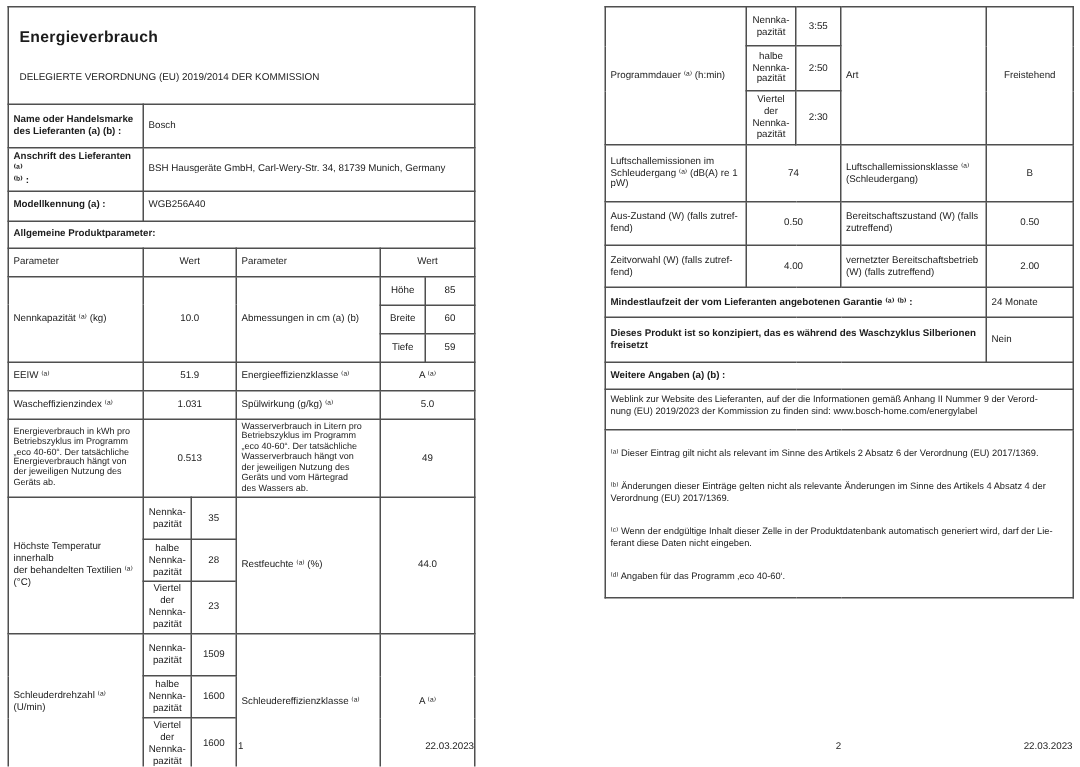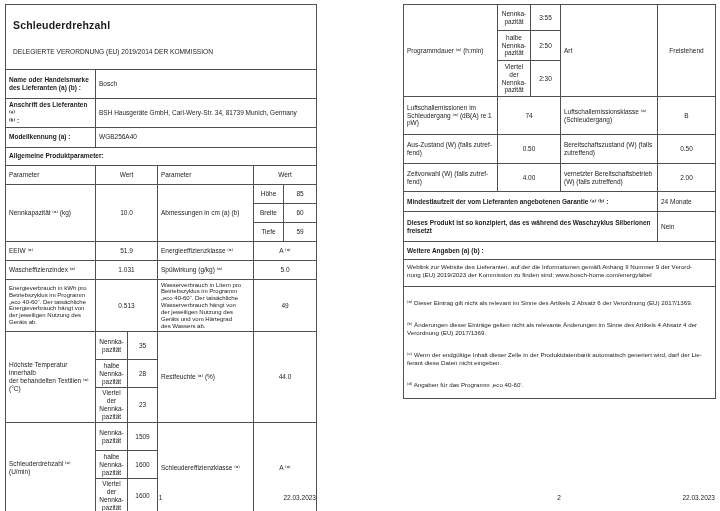--- a/index.html
+++ b/index.html
@@ -36,21 +36,21 @@
       <col style="width:90px">
         <col style="width:32px">
         <col style="width:30px">
       <col style="width:96px">
         <col style="width:30px">
         <col style="width:33px">
     </colgroup>
     <tbody>
         <tr style="height:33px">
       <td colspan="6" class="title-cell">
-        <div class="doc-title">Schleuderdrehzahl</div>
+        <div class="doc-title">Energieverbrauch</div>
         <div class="doc-sub">DELEGIERTE VERORDNUNG (EU) 2019/2014 DER KOMMISSION</div>
       </td>
     </tr>
     <tr style="height:29px">
       <td class="b">Name oder Handelsmarke
 des Lieferanten (a) (b) :</td>
       <td colspan="5">Bosch</td>
     </tr>
     <tr style="height:29px">
       <td class="b">Anschrift des Lieferanten ⁽ᵃ⁾

